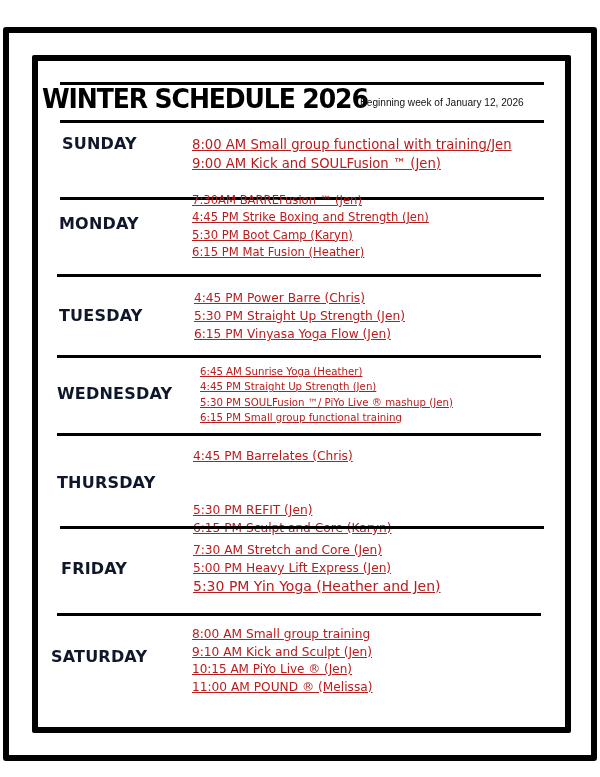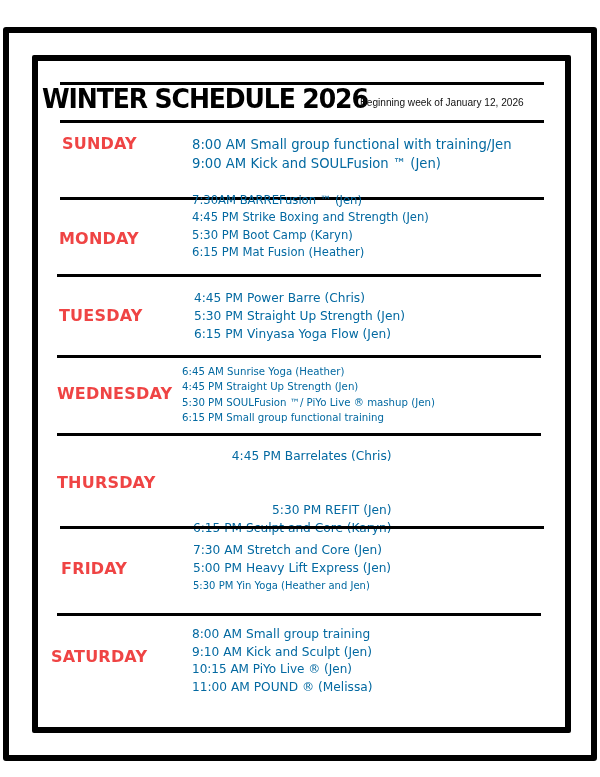--- a/index.html
+++ b/index.html
@@ -2,81 +2,81 @@
 <html><head>
 <meta charset="utf-8">
 <style>
   html, body { margin: 0; padding: 0; background: #ffffff; }
   body { width: 600px; height: 777px; position: relative; overflow: hidden; font-family: "Liberation Sans", sans-serif; color: #111111; }
   .outer-frame { position: absolute; left: 3px; top: 27px; width: 582px; height: 722px; border: 6px solid #000; border-radius: 3px; }
   .inner-frame { position: absolute; left: 32px; top: 55px; width: 527px; height: 666px; border: 6px solid #000; border-radius: 2px; }
   .rule { position: absolute; height: 3px; background: #000; }
   .title { position: absolute; left: 42px; top: 83px; font-family: "DejaVu Sans", sans-serif; font-weight: bold; font-size: 27px; letter-spacing: -1.2px; transform: scaleX(0.93); transform-origin: left top; color: #000; white-space: nowrap; }
   .subtitle { position: absolute; left: 360px; top: 96px; font-family: "Liberation Sans Narrow", "Liberation Sans", sans-serif; font-size: 11px; color: #111; white-space: nowrap; transform: scaleX(0.92); transform-origin: left top; }
-  .day { position: absolute; font-family: "DejaVu Sans", sans-serif; font-weight: bold; font-size: 16px; color: #ef4444; white-space: nowrap; letter-spacing: 0.2px; }
+  .day { position: absolute; font-family: "DejaVu Sans", sans-serif; font-weight: bold; font-size: 16px; color: #0f172a; white-space: nowrap; letter-spacing: 0.2px; }
   .classes { position: absolute; margin: 0; padding: 0; list-style: none; white-space: nowrap; }
-  .classes li { font-family: "DejaVu Sans", sans-serif; color: #0369a1; }
+  .classes li { font-family: "DejaVu Sans", sans-serif; color: #b91c1c; text-decoration: underline; }
 </style>
 </head>
 <body>
 
 <div class="outer-frame"></div>
 <div class="inner-frame"></div>
 
 <div class="rule" style="left:60px; top:82px; width:484px;"></div>
 <div class="title">WINTER SCHEDULE 2026</div>
 <div class="subtitle">Beginning week of  January 12, 2026</div>
 <div class="rule" style="left:60px; top:120px; width:484px;"></div>
 
 <div class="day" style="left:62px; top:134px;">SUNDAY</div>
 <ul class="classes" style="left:192px; top:135px;">
   <li style="font-size:13.2px; line-height:19px;">8:00 AM Small group functional with training/Jen</li>
   <li style="font-size:13.2px; line-height:19px;">9:00 AM Kick and SOULFusion ™ (Jen)</li>
 </ul>
 <div class="rule" style="left:60px; top:197px; width:484px;"></div>
 
-<div class="day" style="left:59px; top:229px;">MONDAY</div>
+<div class="day" style="left:59px; top:214px;">MONDAY</div>
 <ul class="classes" style="left:192px; top:192px;">
   <li style="font-size:11.6px; line-height:17.3px;">7:30AM BARREFusion ™ (Jen)</li>
   <li style="font-size:11.6px; line-height:17.3px;">4:45 PM Strike Boxing and Strength (Jen)</li>
   <li style="font-size:11.6px; line-height:17.3px;">5:30 PM Boot Camp (Karyn)</li>
   <li style="font-size:11.6px; line-height:17.3px;">6:15 PM Mat Fusion (Heather)</li>
 </ul>
 <div class="rule" style="left:57px; top:274px; width:484px;"></div>
 
 <div class="day" style="left:59px; top:306px;">TUESDAY</div>
 <ul class="classes" style="left:194px; top:289px;">
   <li style="font-size:12.2px; line-height:18px;">4:45 PM Power Barre (Chris)</li>
   <li style="font-size:12.2px; line-height:18px;">5:30 PM Straight Up Strength (Jen)</li>
   <li style="font-size:12.2px; line-height:18px;">6:15 PM Vinyasa Yoga Flow (Jen)</li>
 </ul>
 <div class="rule" style="left:57px; top:355px; width:484px;"></div>
 
 <div class="day" style="left:57px; top:384px;">WEDNESDAY</div>
-<ul class="classes" style="left:182px; top:364px;">
+<ul class="classes" style="left:200px; top:364px;">
   <li style="font-size:10.2px; line-height:15.3px;">6:45 AM Sunrise Yoga  (Heather)</li>
   <li style="font-size:10.2px; line-height:15.3px;">4:45 PM Straight Up Strength (Jen)</li>
   <li style="font-size:10.2px; line-height:15.3px;">5:30 PM SOULFusion ™/ PiYo Live ® mashup (Jen)</li>
   <li style="font-size:10.2px; line-height:15.3px;">6:15 PM Small group functional training</li>
 </ul>
 <div class="rule" style="left:57px; top:433px; width:484px;"></div>
 
 <div class="day" style="left:57px; top:473px;">THURSDAY</div>
-<ul class="classes" style="left:193px; top:447px;text-align:right;">
+<ul class="classes" style="left:193px; top:447px;">
   <li style="font-size:12.2px; line-height:18px;">4:45 PM Barrelates (Chris)</li>
   <li style="font-size:12.2px; line-height:18px;margin-top:36px;">5:30 PM REFIT (Jen)</li>
   <li style="font-size:12.2px; line-height:18px;">6:15 PM Sculpt and Core (Karyn)</li>
 </ul>
 <div class="rule" style="left:60px; top:526px; width:484px;"></div>
 
 <div class="day" style="left:61px; top:559px;">FRIDAY</div>
 <ul class="classes" style="left:193px; top:541px;">
   <li style="font-size:12.2px; line-height:18px;">7:30 AM Stretch and Core (Jen)</li>
   <li style="font-size:12.2px; line-height:18px;">5:00 PM Heavy Lift Express (Jen)</li>
-  <li style="font-size:10px; line-height:18px;">5:30 PM Yin Yoga (Heather and Jen)</li>
+  <li style="font-size:14px; line-height:18px;">5:30 PM Yin Yoga (Heather and Jen)</li>
 </ul>
 <div class="rule" style="left:57px; top:613px; width:484px;"></div>
 
 <div class="day" style="left:51px; top:647px;">SATURDAY</div>
 <ul class="classes" style="left:192px; top:626px;">
   <li style="font-size:12.2px; line-height:17.5px;">8:00 AM Small group training</li>
   <li style="font-size:12.2px; line-height:17.5px;">9:10 AM Kick and Sculpt (Jen)</li>
   <li style="font-size:12px; line-height:17.5px;">10:15 AM PiYo Live ® (Jen)</li>
   <li style="font-size:12.2px; line-height:17.5px;">11:00 AM POUND ® (Melissa)</li>
 </ul>

